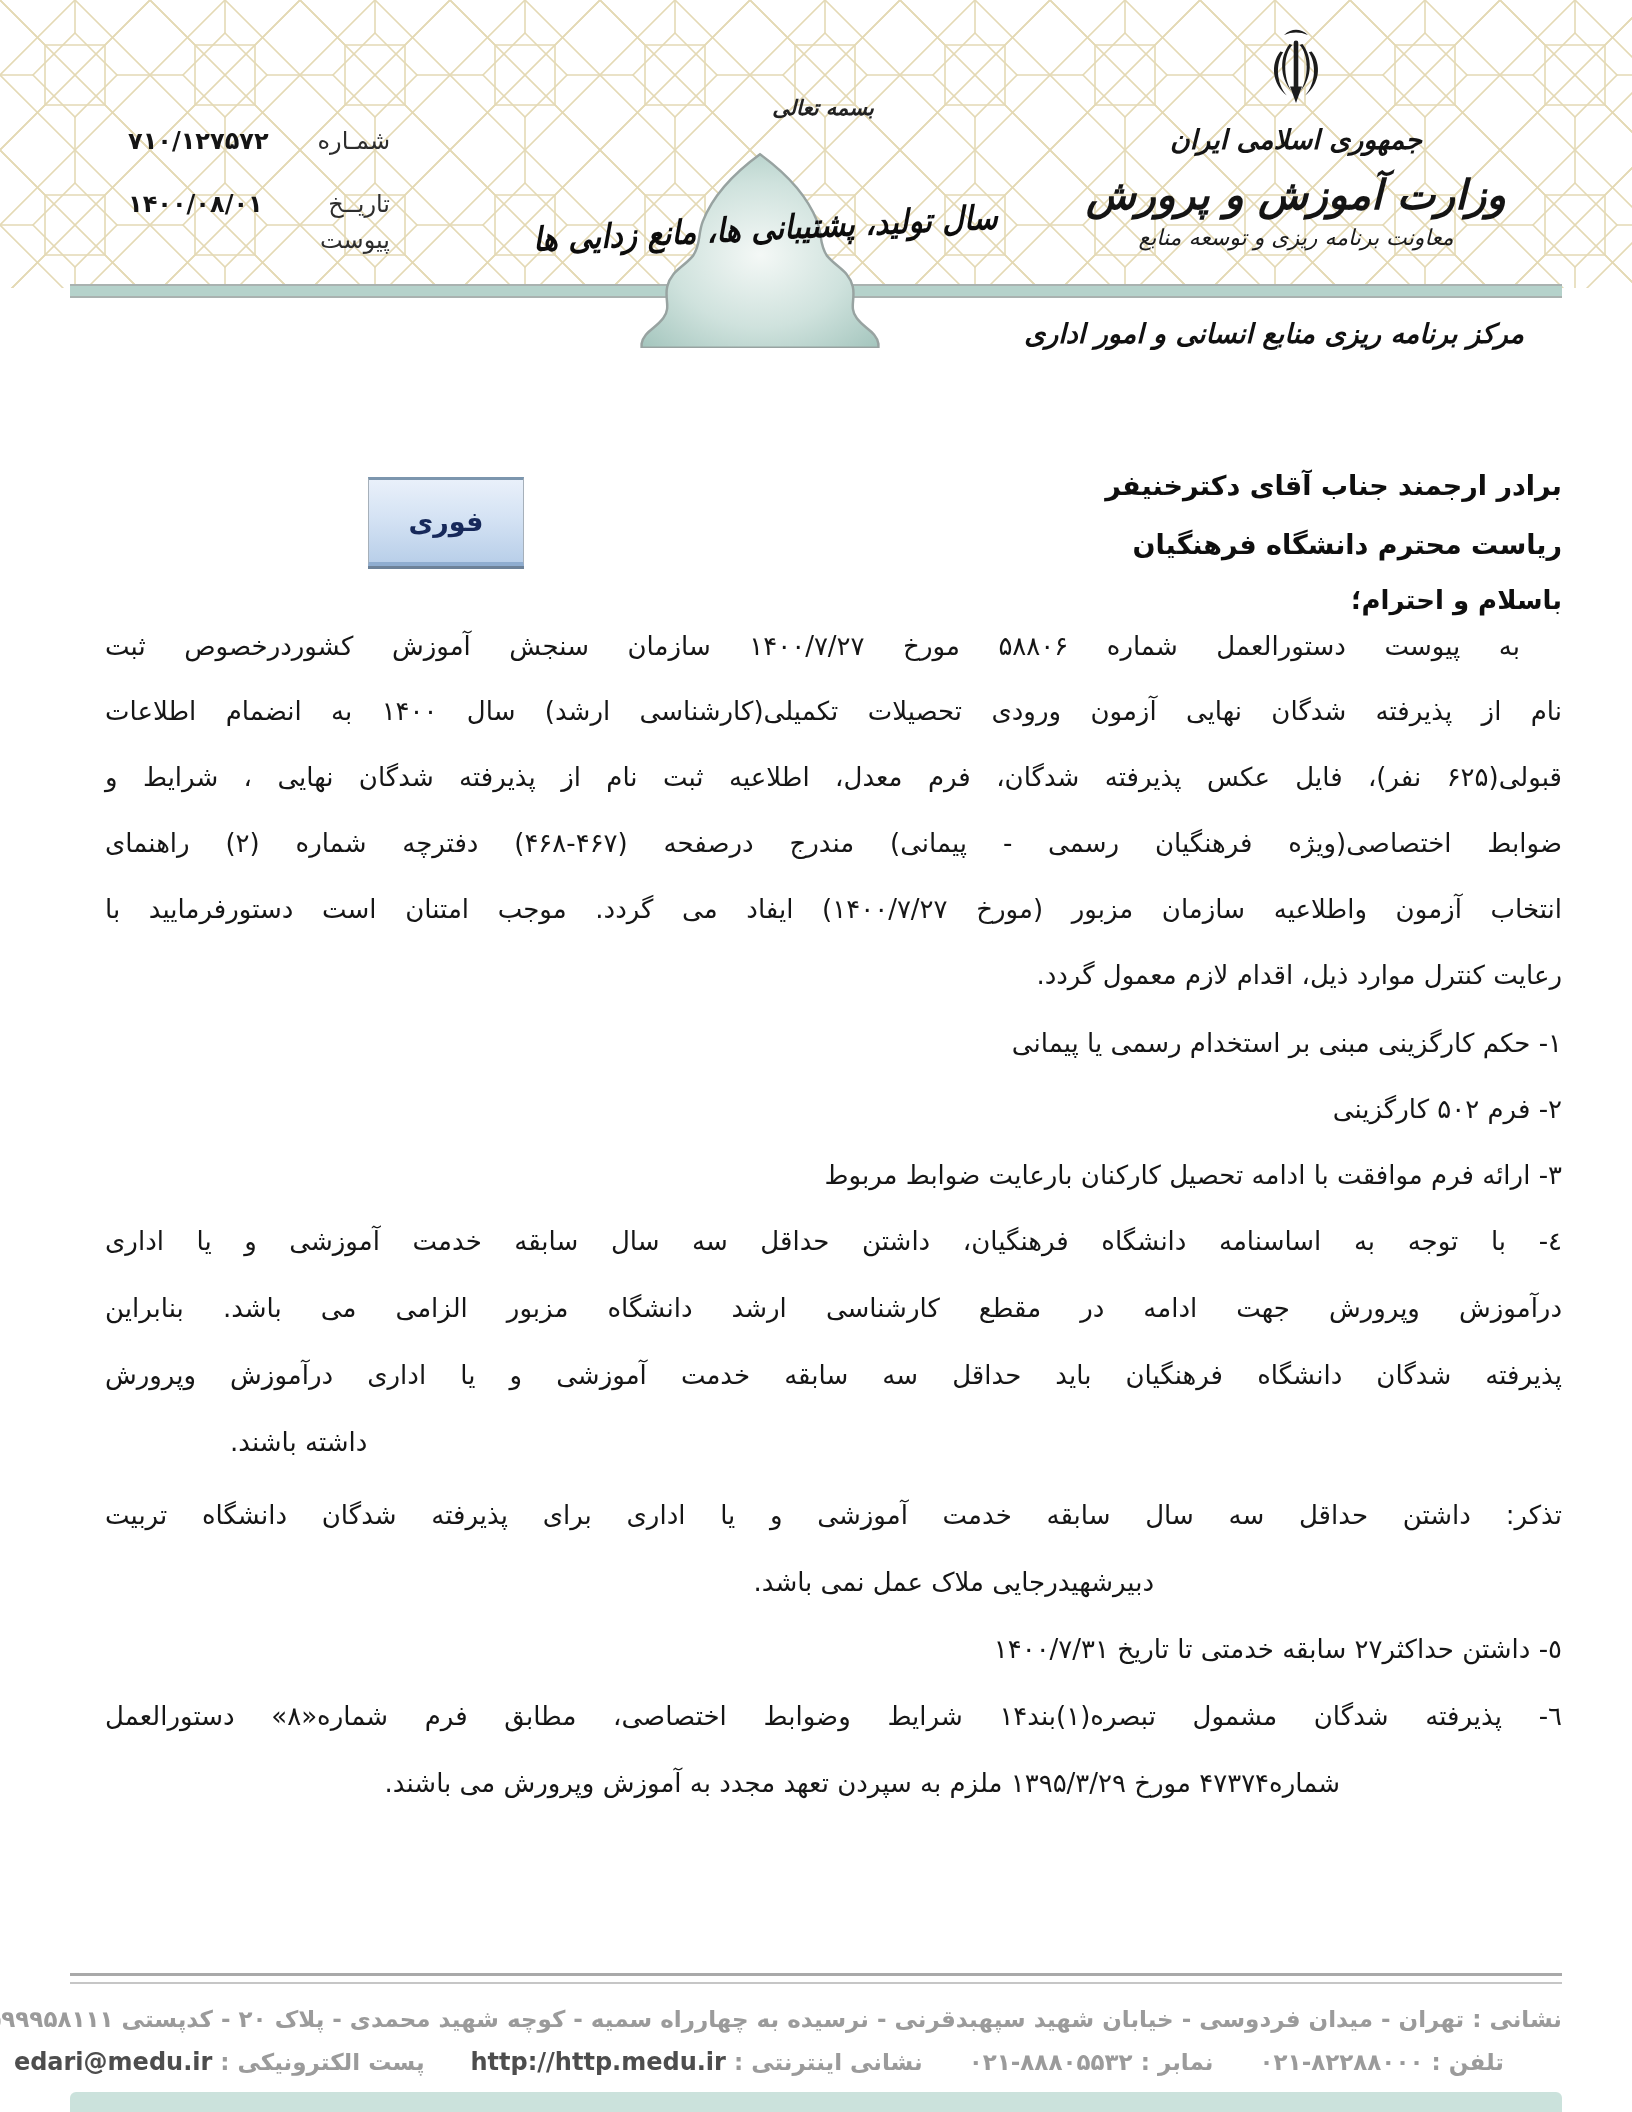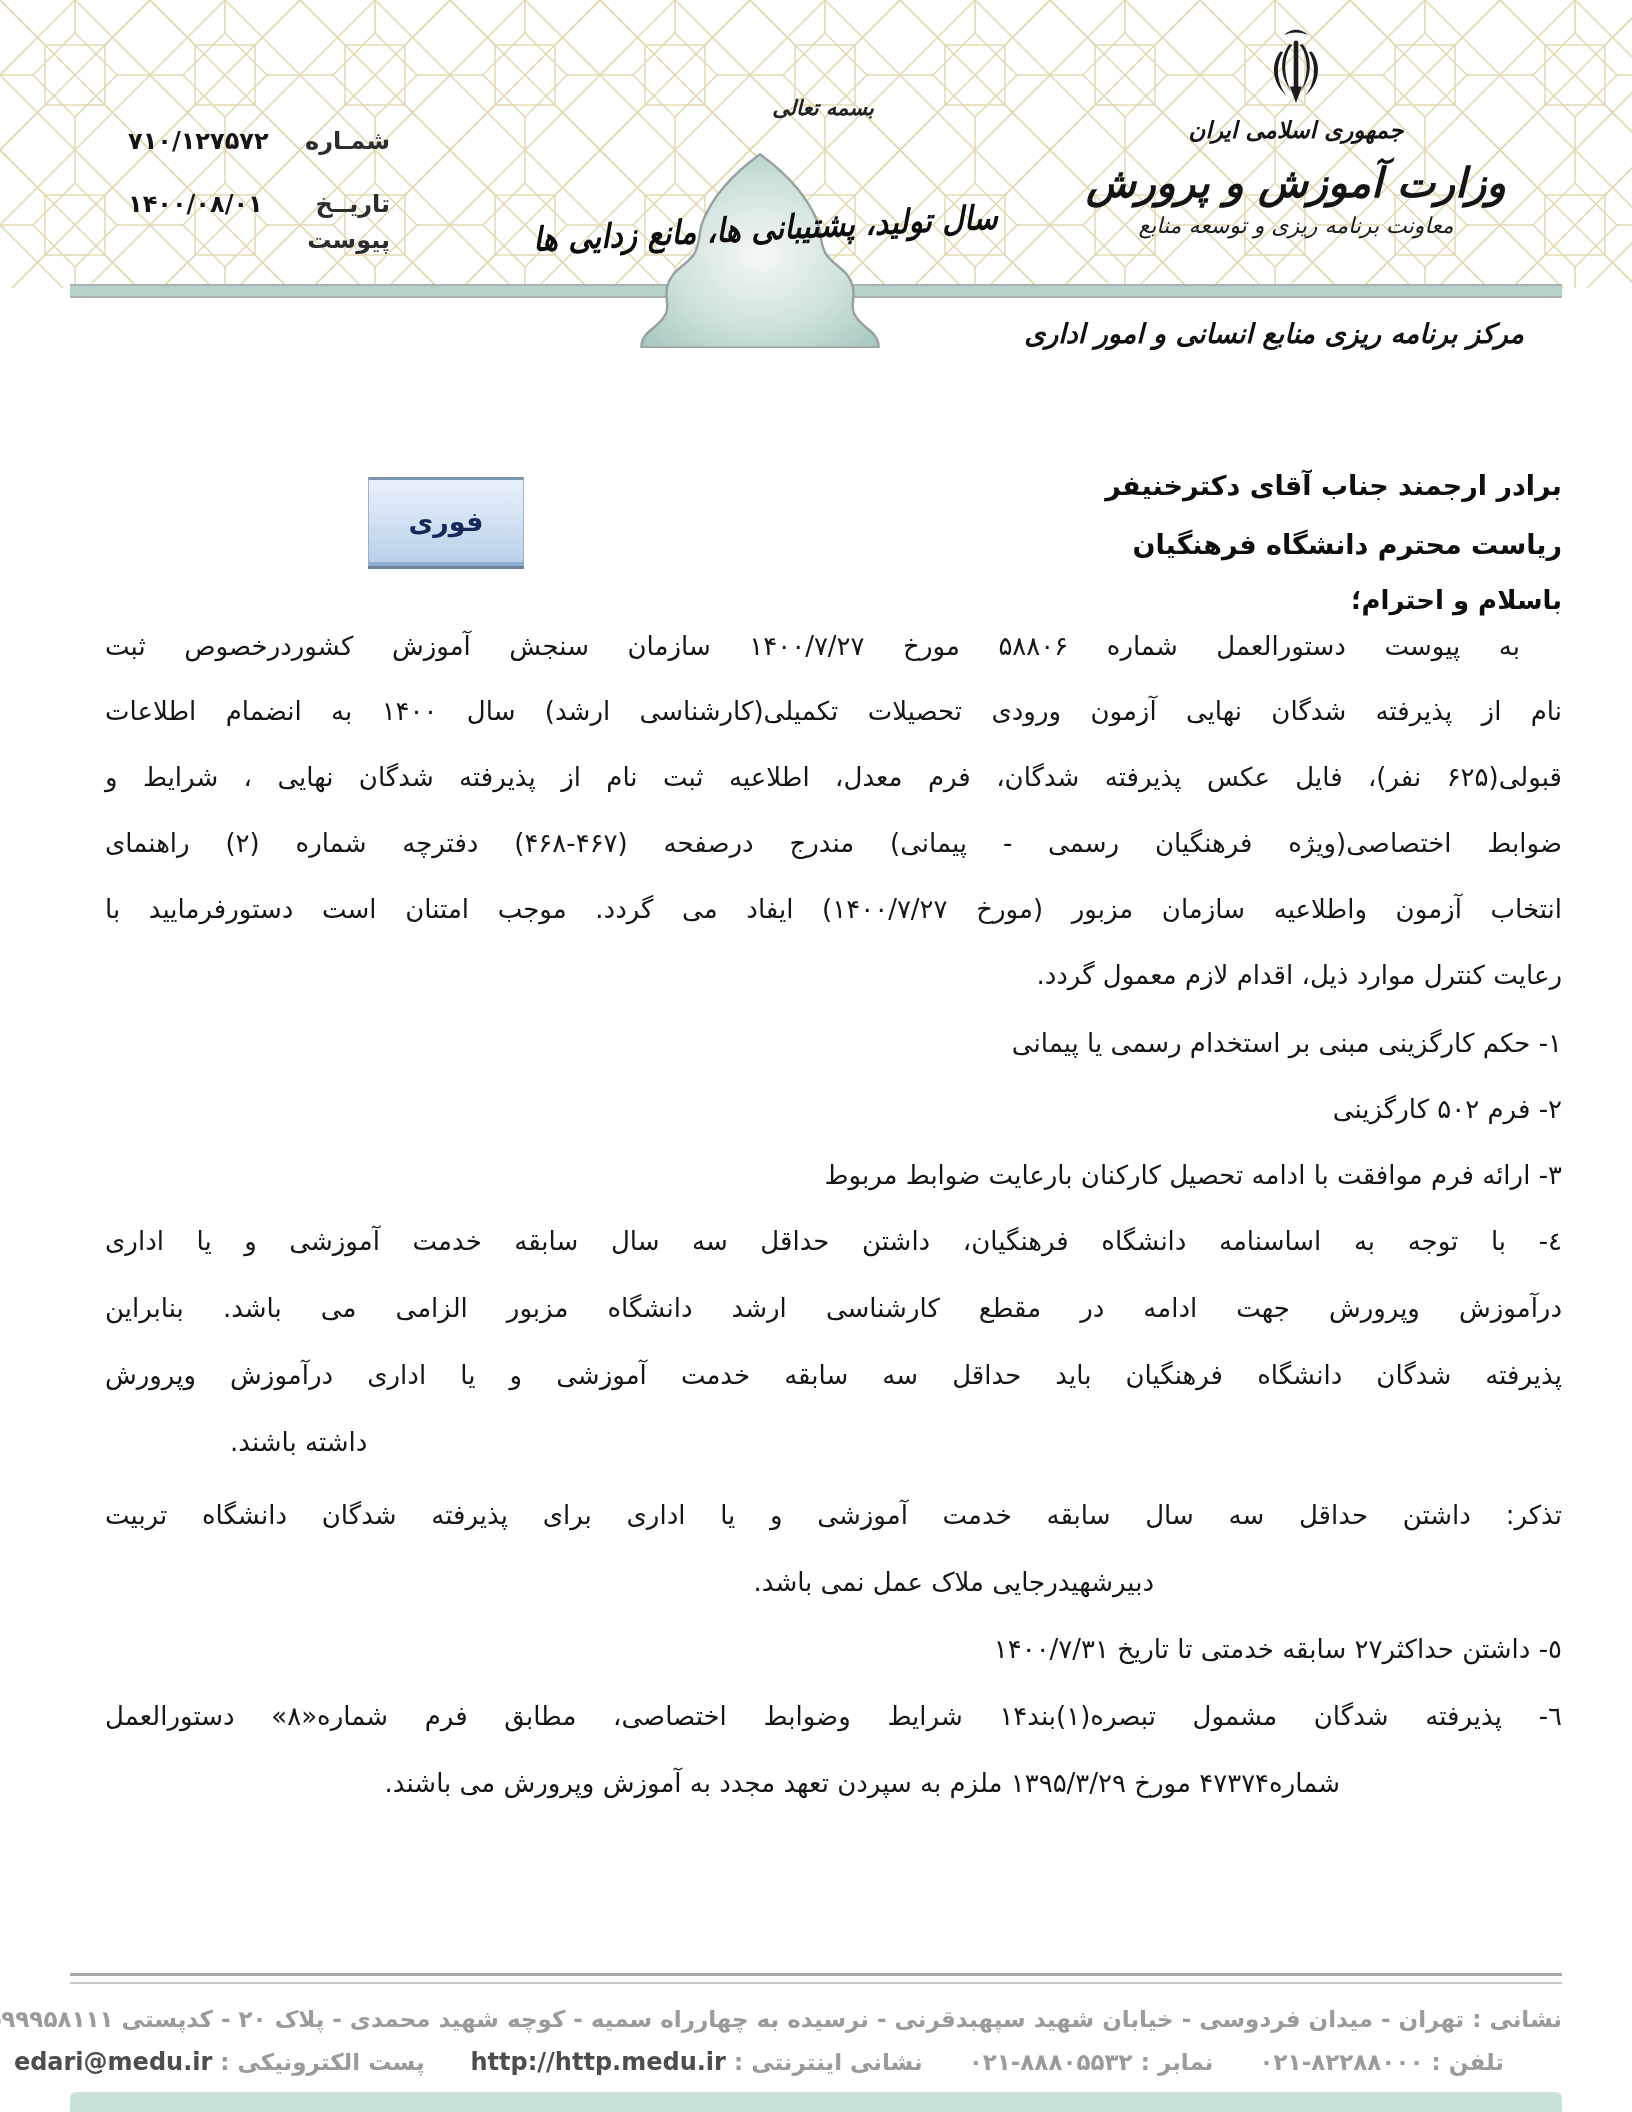--- a/index.html
+++ b/index.html
@@ -1,24 +1,24 @@
 <!DOCTYPE html>
 <html lang="fa" dir="rtl"><head>
 <meta charset="utf-8">
 <style>
   html,body{margin:0;padding:0;background:#888;}
   #page{position:relative;width:1632px;height:2112px;background:#ffffff;overflow:hidden;
         font-family:"DejaVu Sans",sans-serif;direction:rtl;}
   
   .hdr-pattern{position:absolute;top:0;left:0;pointer-events:none;}
   .meta-row{position:absolute;left:128px;width:262px;display:flex;direction:rtl;align-items:baseline;}
-  .meta-label{width:102px;font-size:24px;font-weight:bold;color:#2d2d2d;text-align:right;}
+  .meta-label{width:102px;font-size:24px;font-weight:normal;color:#2d2d2d;text-align:right;}
   .meta-value{flex:1;font-size:24px;font-weight:bold;color:#141414;text-align:left;direction:ltr;margin-top:35px;}
   .lh-right{position:absolute;right:118px;top:22px;width:436px;text-align:center;color:#141414;}
-  .lh-country{font-size:23px;font-weight:bold;font-style:italic;margin-top:3px;}
+  .lh-country{font-size:27px;font-weight:bold;font-style:italic;margin-top:10px;}
   .lh-ministry{font-size:41px;font-weight:bold;font-style:italic;margin-top:16px;}
   .lh-deputy{font-size:22px;font-style:italic;margin-top:6px;color:#1b1b1b;}
   .lh-center{position:absolute;right:108px;top:318px;width:480px;text-align:center;
              font-size:27px;font-weight:bold;font-style:italic;color:#111;white-space:nowrap;}
   .bismillah{position:absolute;left:758px;top:96px;width:130px;text-align:center;
              font-size:21px;font-weight:bold;font-style:italic;color:#222;}
   .band{position:absolute;left:70px;right:70px;top:284px;height:10px;background:#b5d2cb;
         border-top:2px solid #a9b2b0;border-bottom:2px solid #a9b2b0;}
   .dome{position:absolute;left:612px;top:150px;}
   .slogan{position:absolute;left:538px;top:208px;width:484px;text-align:center;white-space:nowrap;

